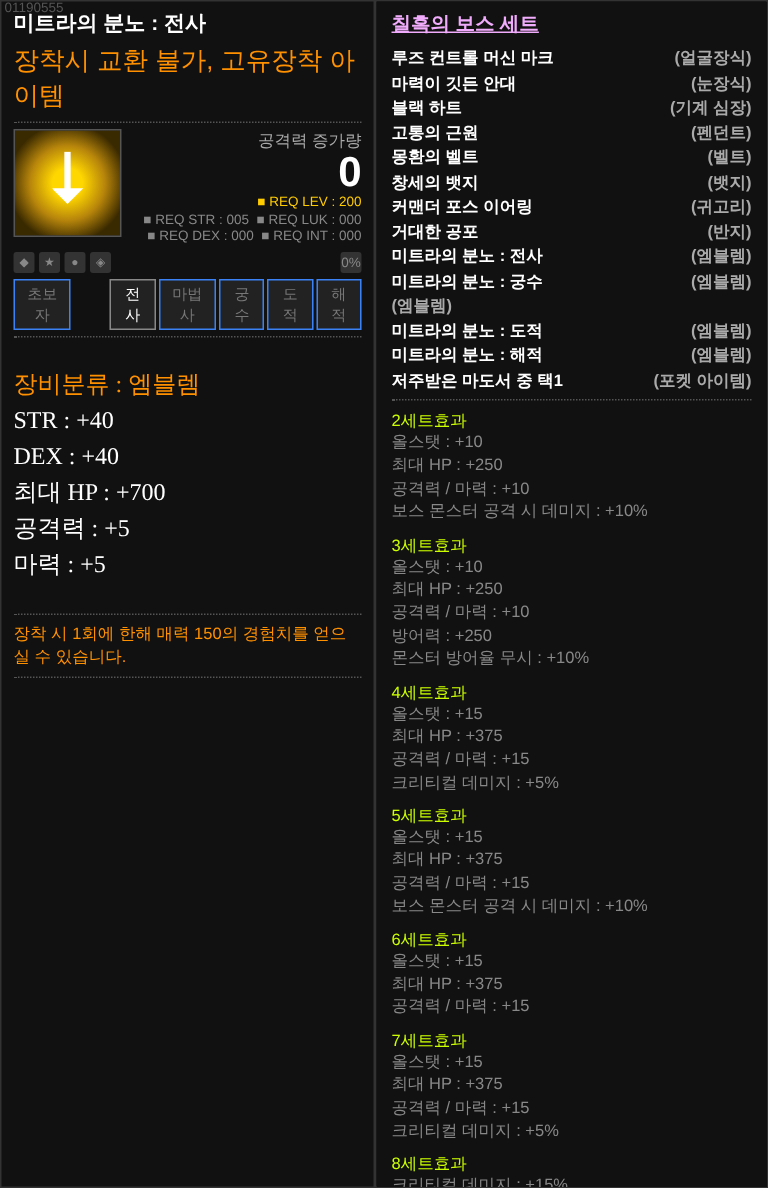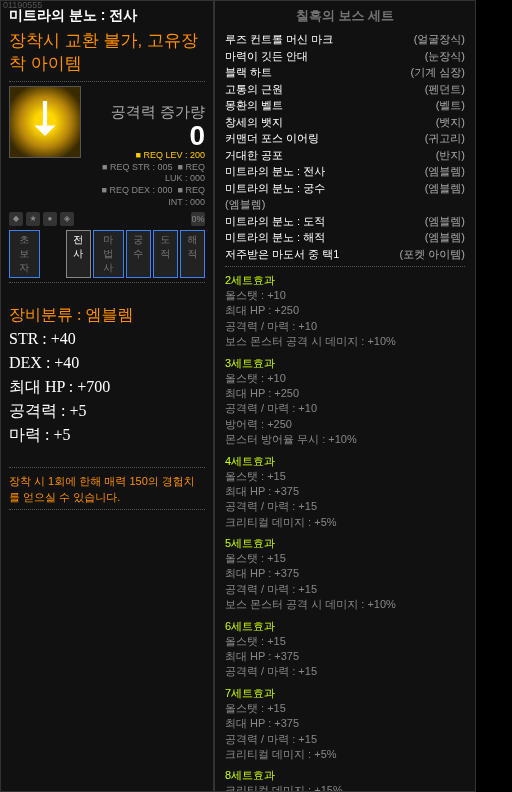--- a/index.html
+++ b/index.html
@@ -7,21 +7,21 @@
   background: #000;
   font-family: "Malgun Gothic", Arial, sans-serif;
   font-size: 11px;
   color: #fff;
   width: 512px;
   height: 792px;
   display: flex;
   overflow: hidden;
 }
 .left-panel {
-  width: 214px;
+  width: 250px;
   background: #111;
   border: 1px solid #333;
   padding: 6px 8px;
   position: relative;
 }
 .right-panel {
   width: 262px;
   background: #111;
   border: 1px solid #333;
   padding: 6px 10px;
@@ -62,22 +62,21 @@
   width: 30%; height: 50%;
   background: #fff;
   clip-path: polygon(40% 0, 60% 0, 60% 70%, 100% 70%, 50% 100%, 0 70%, 40% 70%);
 }
 .atk-box {
   flex: 1;
   text-align: right;
 }
 .atk-label {
   color: #aaa;
-  font-size: 15px;
-  margin-top: 17px;
+  font-size: 11px;
 }
 .atk-value {
   font-size: 28px;
   font-weight: bold;
   color: #fff;
   line-height: 1;
 }
 .req-box {
   color: #888;
   font-size: 9px;
@@ -125,32 +124,33 @@
   font-family: Liberation Serif, serif;
 }
 .stats .label-orange { color: #ff9000; }
 .flavor {
   color: #ff9000;
   font-size: 11px;
   line-height: 1.4;
   margin-top: 6px;
 }
 .set-title {
-  color: #737373;
+  color: #f0abfc;
   font-size: 13px;
   font-weight: bold;
-  text-align: center;
   margin-bottom: 6px;
+  text-decoration: underline;
 }
 .set-item-row {
   display: flex;
   justify-content: space-between;
   color: #fff;
   font-size: 11px;
   line-height: 1.5;
+  font-weight: bold;
 }
 .set-item-row .slot { color: #aaa; }
 .set-effect-header {
   color: #ccff00;
   font-size: 11px;
   margin-top: 6px;
 }
 .set-effect-line {
   color: #888;
   font-size: 11px;

